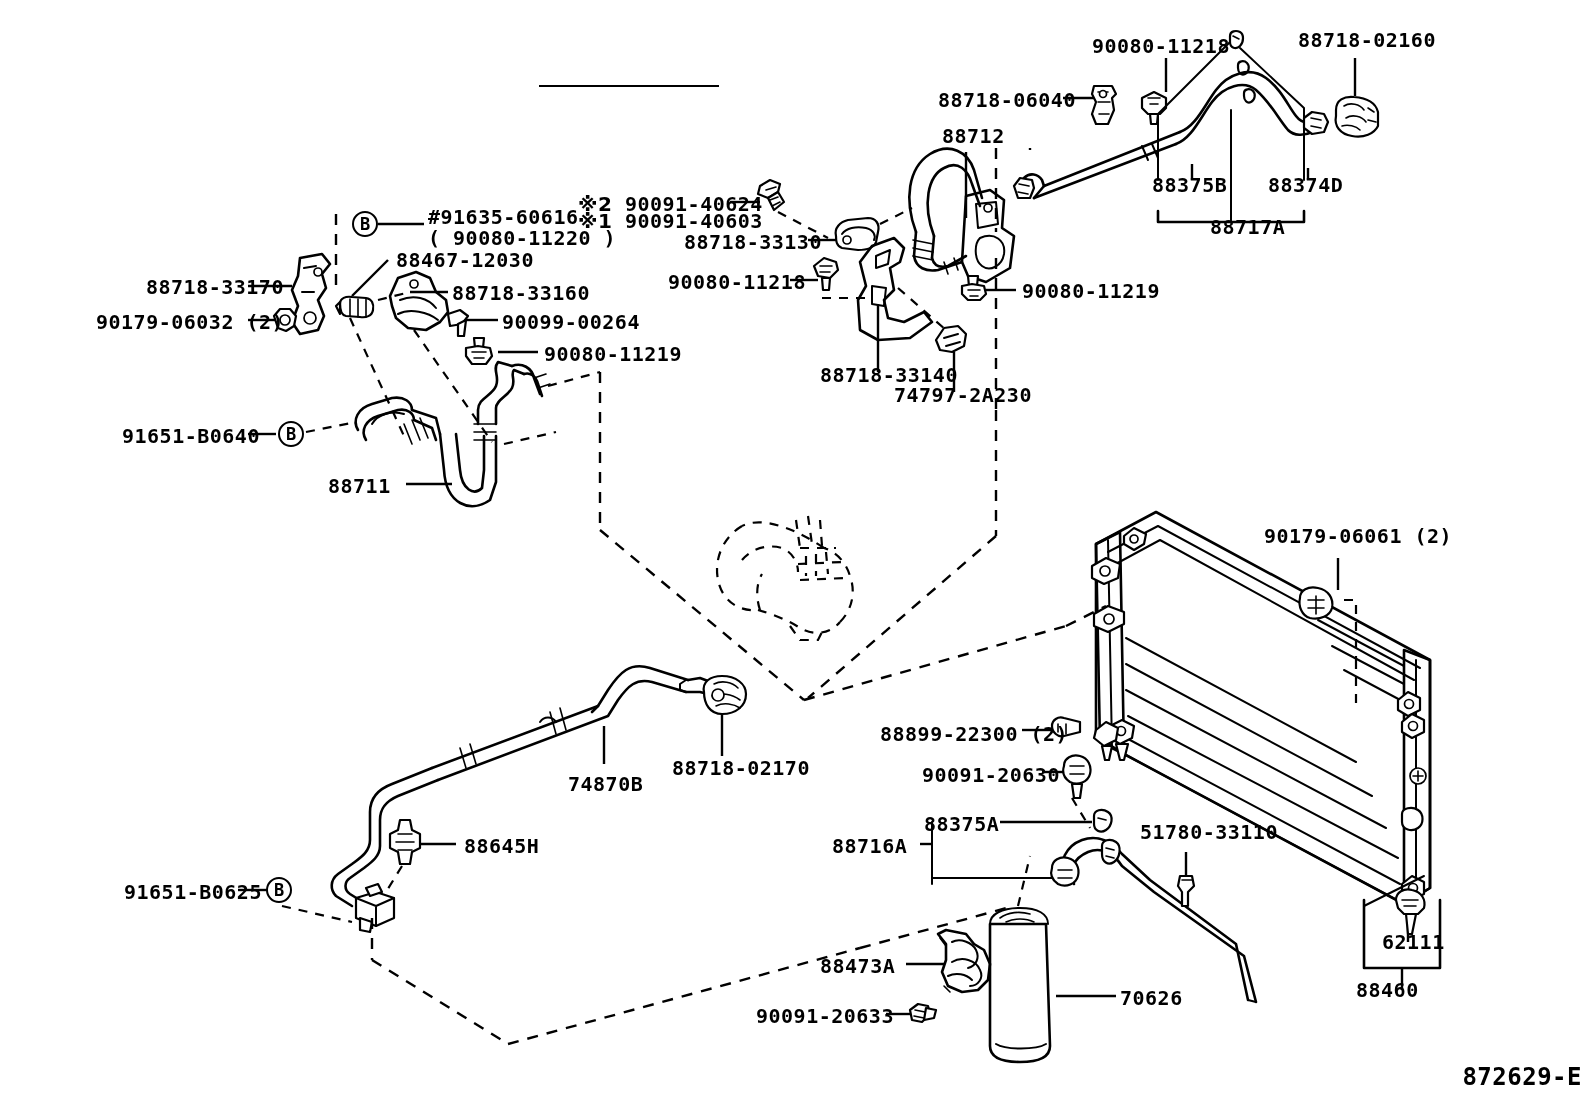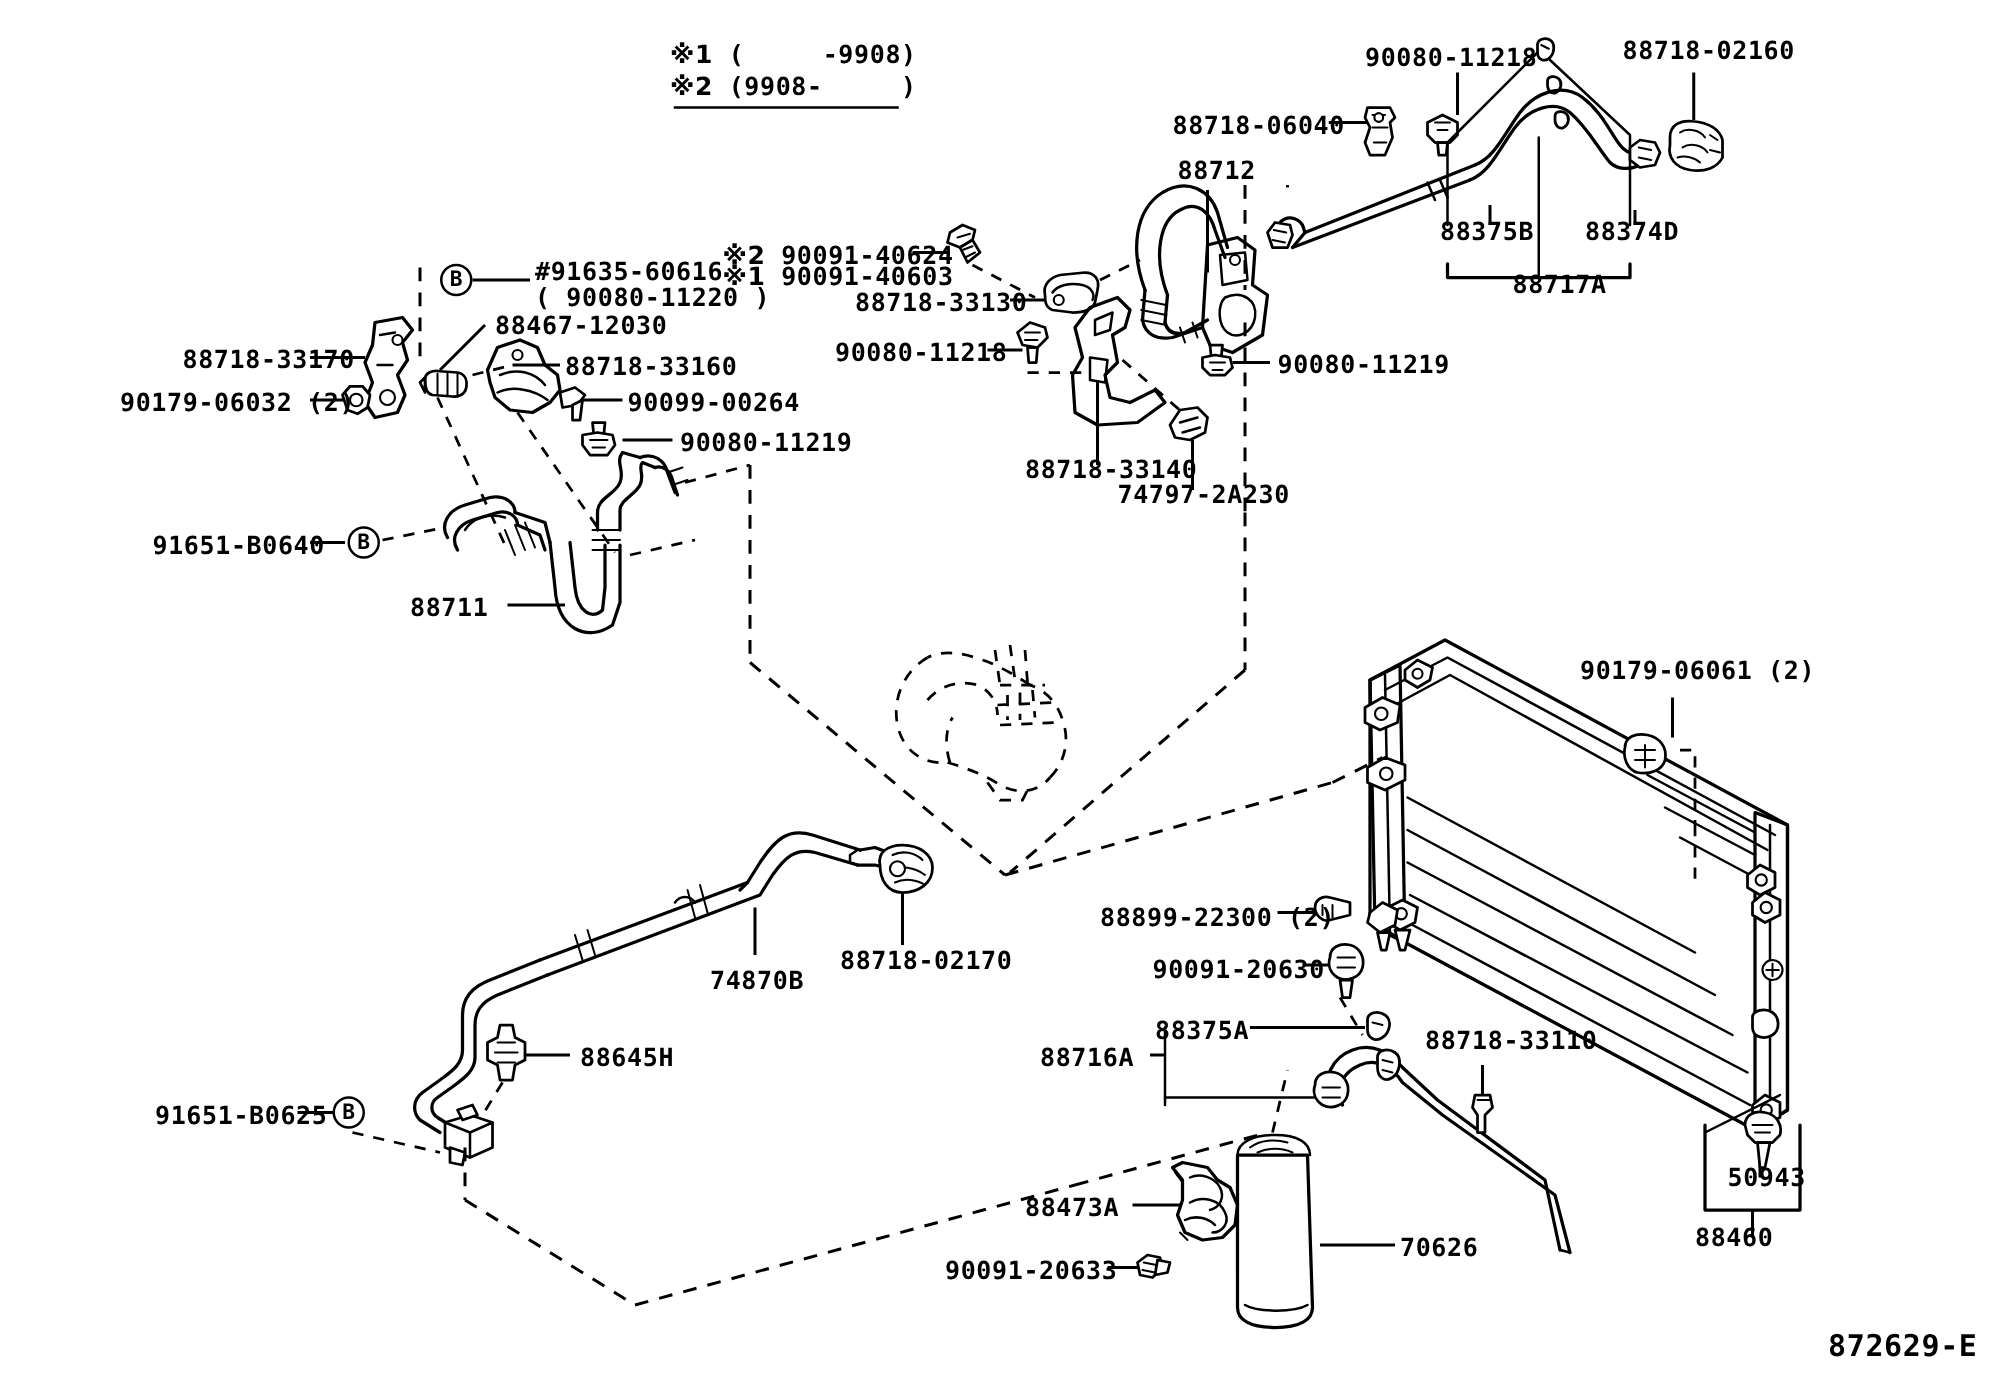--- a/index.html
+++ b/index.html
@@ -521,24 +521,20 @@
     <path class="ld" d="M886,1014 L914,1014"></path>
     <g transform="translate(908,1002)">
       <path class="wh" d="M2,8 L10,2 L20,4 L22,12 L14,20 L4,18 Z"></path>
       <path class="s1" d="M7,8 L17,10 M6,14 L16,16"></path>
       <path class="wh" d="M18,6 L28,8 L26,16 L16,18 Z"></path>
     </g>
 
     <path class="s2" d="M932,878 L932,884"></path>
   </svg>
 
-  <div class="note-box">
-    <div class="nline"><span class="kome">※1</span> <span>(     -9908)</span></div>
-    <div class="nline"><span class="kome">※2</span> <span>(9908-     )</span></div>
-  </div>
   <div class="note-rule"></div>
 
   <div class="lbl" style="left:1092px; top:34px;">90080-11218</div>
   <div class="lbl" style="left:1298px; top:28px;">88718-02160</div>
   <div class="lbl" style="left:938px; top:88px;">88718-06040</div>
   <div class="lbl" style="left:942px; top:124px;">88712</div>
   <div class="lbl" style="left:1152px; top:173px;">88375B</div>
   <div class="lbl" style="left:1268px; top:173px;">88374D</div>
   <div class="lbl" style="left:1210px; top:215px;">88717A</div>
 
@@ -565,27 +561,27 @@
   <div class="lbl" style="left:328px; top:474px;">88711</div>
 
   <div class="lbl" style="left:1264px; top:524px;">90179-06061 (2)</div>
 
   <div class="lbl" style="left:568px; top:772px;">74870B</div>
   <div class="lbl" style="left:672px; top:756px;">88718-02170</div>
   <div class="lbl" style="left:880px; top:722px;">88899-22300 (2)</div>
   <div class="lbl" style="left:922px; top:763px;">90091-20630</div>
   <div class="lbl" style="left:924px; top:812px;">88375A</div>
   <div class="lbl" style="left:832px; top:834px;">88716A</div>
-  <div class="lbl" style="left:1140px; top:820px;">88718-33110</div>
+  <div class="lbl" style="left:1140px; top:820px;">51780-33110</div>
 
   <div class="lbl" style="left:464px; top:834px;">88645H</div>
   <div class="bcirc" style="left:266px; top:877px;">B</div>
   <div class="lbl" style="left:112px; top:880px;margin-left:12px;">91651-B0625</div>
 
   <div class="lbl" style="left:820px; top:954px;">88473A</div>
   <div class="lbl" style="left:756px; top:1004px;">90091-20633</div>
   <div class="lbl" style="left:1120px; top:986px;">70626</div>
-  <div class="lbl" style="left:1382px; top:930px;">50943</div>
+  <div class="lbl" style="left:1382px; top:930px;">62111</div>
   <div class="lbl" style="left:1356px; top:978px;">88460</div>
 
   <div class="diagcode">872629-E</div>
 
 </div>
 
 </body></html>

